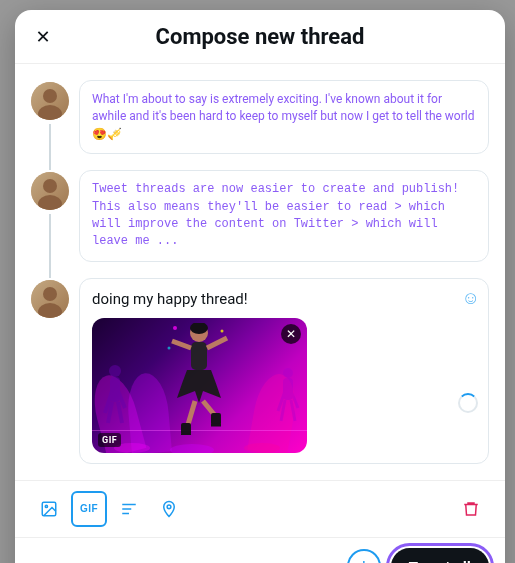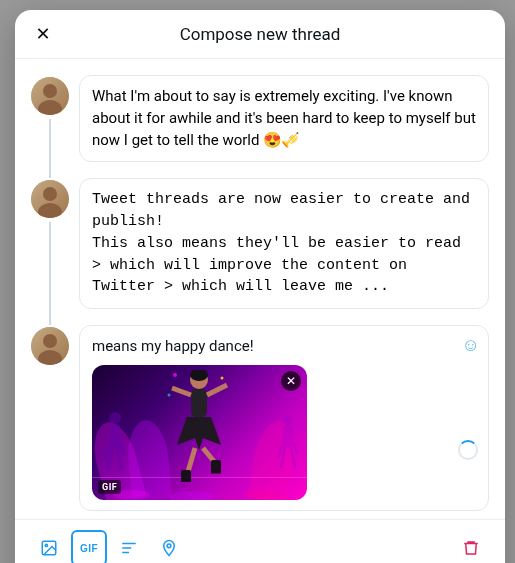--- a/index.html
+++ b/index.html
@@ -46,22 +46,22 @@
     .modal-header {
       display: flex;
       align-items: center;
       justify-content: center;
       padding: 14px 16px;
       border-bottom: 1px solid #eee;
       position: relative;
     }
 
     .modal-title {
-      font-size: 17px;
-      font-weight: 400;
+      font-size: 22px;
+      font-weight: 700;
       color: #0f1419;
     }
 
     .close-btn {
       position: absolute;
       left: 12px;
       top: 50%;
       transform: translateY(-50%);
       width: 32px;
       height: 32px;
@@ -123,22 +123,22 @@
 
     .tweet-box {
       flex: 1;
       border: 1px solid #e1e8ed;
       border-radius: 12px;
       padding: 10px 12px;
       min-height: 70px;
     }
 
     .tweet-text {
-      font-size: 15px;
-      color: #000000;
+      font-size: 12px;
+      color: #8b5cf6;
       line-height: 1.45;
     }
 
     
     .tweet-box-edit {
       flex: 1;
       border: 1px solid #e1e8ed;
       border-radius: 12px;
       padding: 10px 12px;
       position: relative;
@@ -423,21 +423,21 @@
     <div class="thread-item">
       <div class="avatar">
         <div class="avatar-face">
           <svg width="38" height="38" viewBox="0 0 38 38">
             <circle cx="19" cy="14" r="7" fill="#8a6040"></circle>
             <ellipse cx="19" cy="32" rx="12" ry="9" fill="#8a6040"></ellipse>
           </svg>
         </div>
       </div>
       <div class="tweet-box-edit">
-        <div class="tweet-text-edit">means my happy dance!</div>
+        <div class="tweet-text-edit">doing my happy thread!</div>
         <span class="emoji-btn">☺</span>
 
         <div class="gif-preview">
           <div class="gif-stage">
 
             <div class="stage-light light-1"></div>
             <div class="stage-light light-2"></div>
             <div class="stage-light light-3"></div>
             <div class="floor-line"></div>
 

